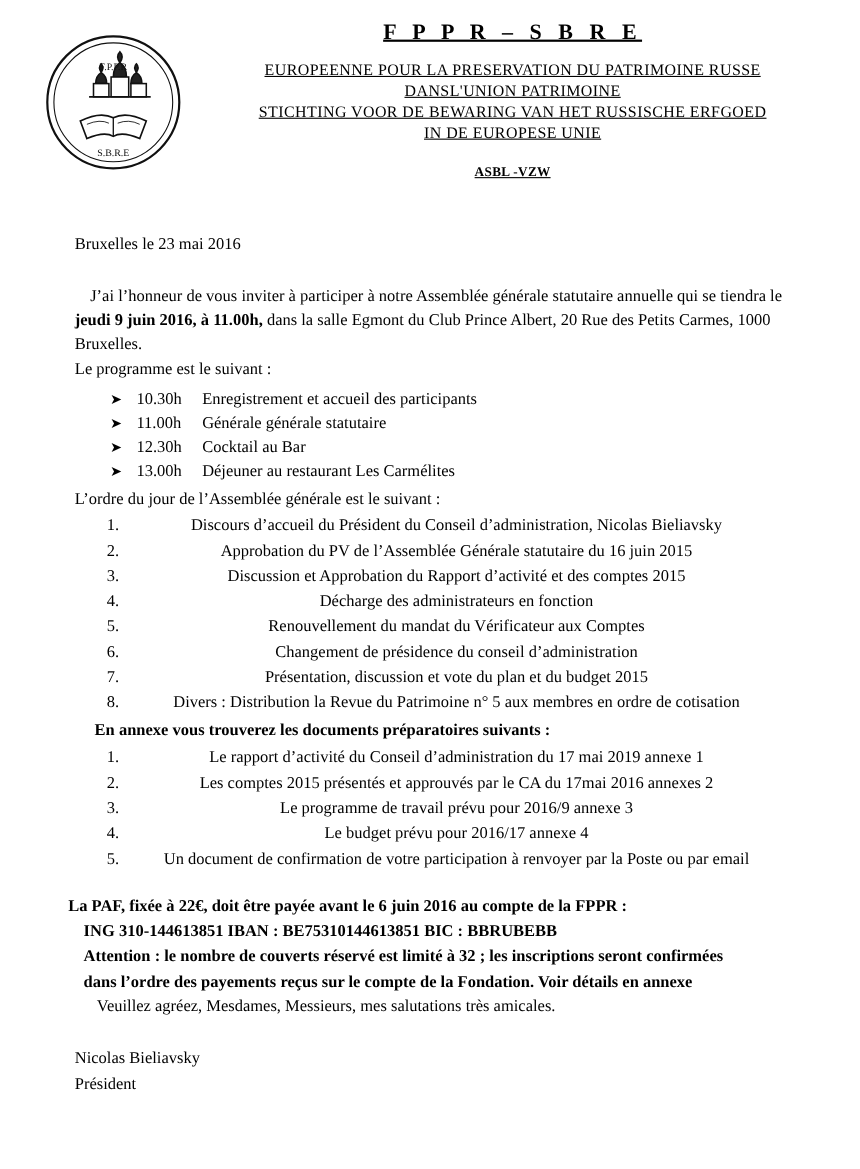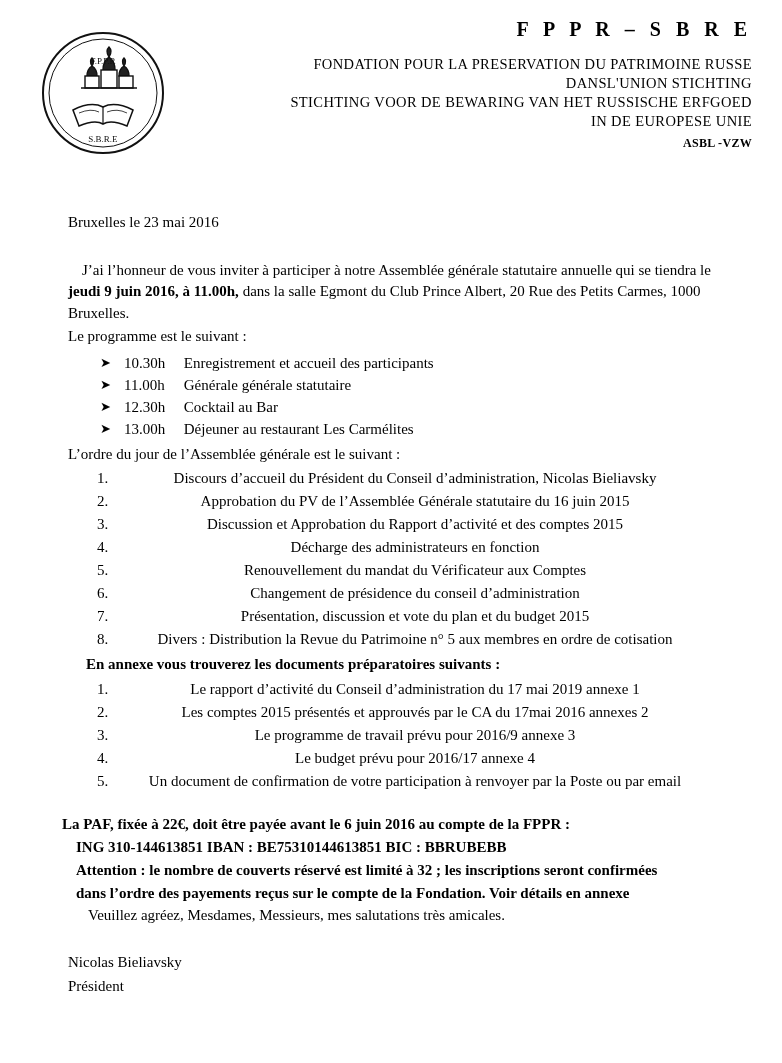--- a/index.html
+++ b/index.html
@@ -35,38 +35,39 @@
     left: 40px;
     top: 18px;
     width: 130px;
     height: 150px;
   }
   .logo-svg { display: block; }
 
   .header-text {
     margin-left: 180px;
     margin-right: 30px;
-    text-align: right;
+    text-align: center;
+    text-decoration: underline;
   }
   .org-abbr {
     font-size: 20px;
     font-weight: bold;
     letter-spacing: 5px;
     margin-bottom: 14px;
     white-space: nowrap;
   }
   .org-line {
     font-size: 14.5px;
     line-height: 19px;
     letter-spacing: 0.4px;
   }
   .org-legal {
     font-size: 12px;
     font-weight: bold;
-    margin-top: 5px;
+    margin-top: 18px;
     letter-spacing: 0.3px;
   }
 
   
   .content {
     padding: 0 70px 0 68px;
     font-size: 15px;
     line-height: 21.5px;
   }
   .date-line {
@@ -171,22 +172,22 @@
           <path d="M39 95 q12 -5 20 -1" fill="none" stroke-width="0.8"></path>
           <path d="M67 94 q10 -4 20 1" fill="none" stroke-width="0.8"></path>
         </g>
         <text x="63" y="46" text-anchor="middle" font-family="Liberation Serif, serif" font-size="9" fill="#111111">F.P.P.R</text>
         <text x="63" y="124" text-anchor="middle" font-family="Liberation Serif, serif" font-size="9" fill="#111111">S.B.R.E</text>
       </svg>
     </div>
 
     <div class="header-text">
       <div class="org-abbr">F P P R   –   S B R E</div>
-      <div class="org-line">FONDATION POUR LA PRESERVATION DU PATRIMOINE RUSSE</div>
-      <div class="org-line">DANSL'UNION STICHTING</div>
+      <div class="org-line">EUROPEENNE POUR LA PRESERVATION DU PATRIMOINE RUSSE</div>
+      <div class="org-line">DANSL'UNION PATRIMOINE</div>
       <div class="org-line">STICHTING VOOR DE BEWARING VAN HET RUSSISCHE ERFGOED</div>
       <div class="org-line">IN DE EUROPESE UNIE</div>
       <div class="org-legal">ASBL -VZW</div>
     </div>
   </div>
 
   <div class="content">
 
     <div class="date-line">Bruxelles  le   23 mai 2016</div>
 

